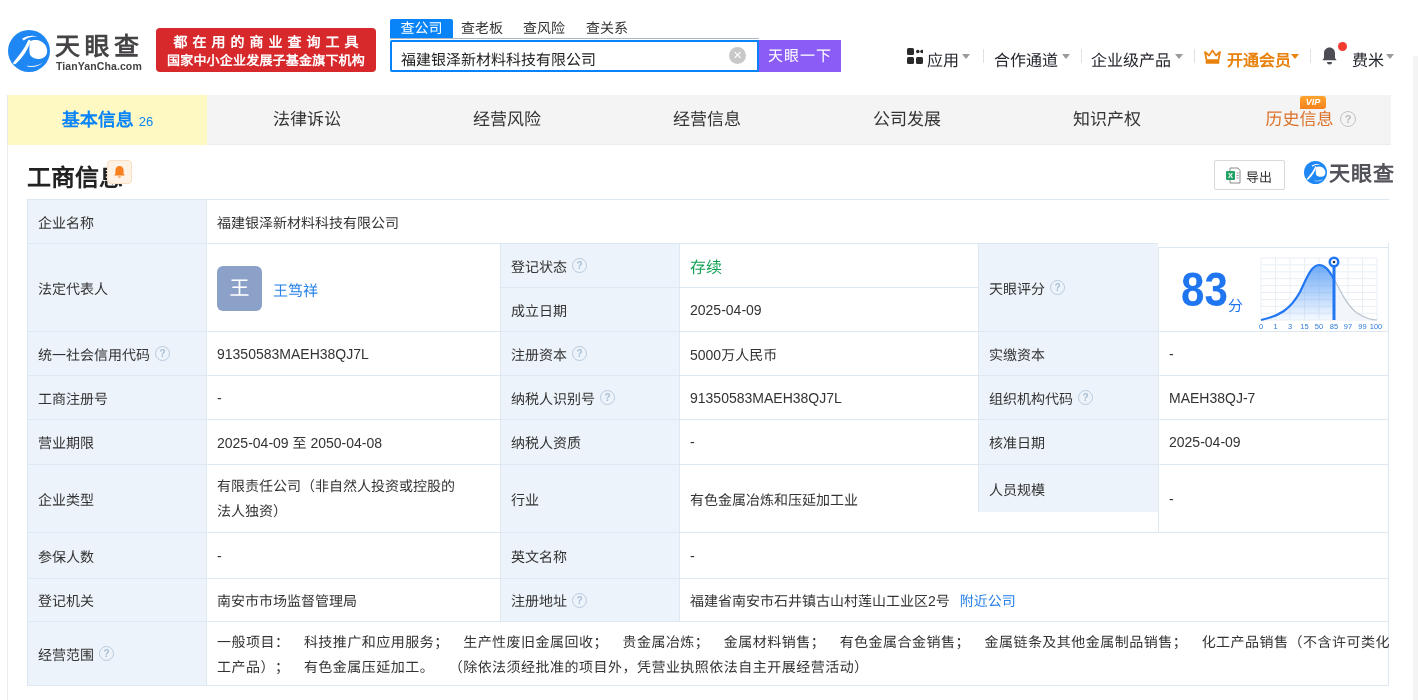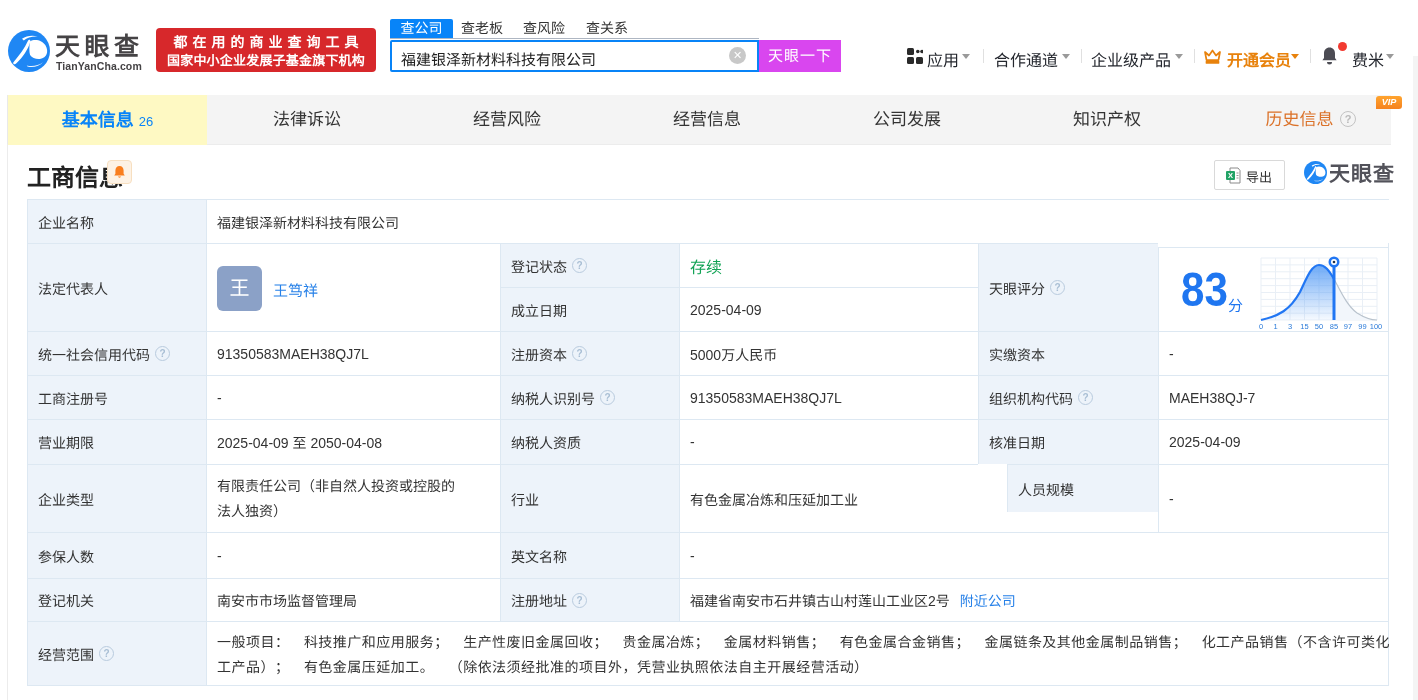--- a/index.html
+++ b/index.html
@@ -13,21 +13,21 @@
   .redbox .l1 { font-size:14px; font-weight:bold; letter-spacing:5px; margin-top:6px; text-indent:5px; line-height:16px; }
   .redbox .l2 { font-size:13px; font-weight:bold; letter-spacing:0.2px; margin-top:3px; line-height:15px; }
   .stab { position:absolute; top:19px; height:19px; font-size:14px; color:#333; line-height:19px; }
   .stab.on { background:#0884f8; color:#fff; text-align:center; border-radius:2px 2px 0 0; }
   #tabline { position:absolute; left:390px; top:38px; width:369px; height:1px; background:#aeb6c2; }
   #sinput { position:absolute; left:390px; top:40px; width:369px; height:32px; background:#fff;
     border:2px solid #0883f7; border-radius:2px 0 0 2px; }
   #sinput span { position:absolute; left:9px; top:6px; font-size:15px; color:#222; }
   #clearx { position:absolute; left:729px; top:47px; width:17px; height:17px; border-radius:50%;
     background:#c8c8c8; color:#fff; font-size:11px; text-align:center; line-height:17px; }
-  #sbtn { position:absolute; left:759px; top:40px; width:82px; height:32px; background:#d946ef;
+  #sbtn { position:absolute; left:759px; top:40px; width:82px; height:32px; background:#8b5cf6;
     color:#fff; font-size:15px; text-align:center; line-height:32px; letter-spacing:1px; }
   .nav { position:absolute; top:47px; font-size:16px; color:#24272e; }
   .caret { position:absolute; width:0; height:0; border-left:4.5px solid transparent;
     border-right:4.5px solid transparent; border-top:5.5px solid #9a9a9a; top:54px; }
   .navdiv { position:absolute; top:49px; width:1px; height:14px; background:#e0e0e0; }
   
   #tabbar { position:absolute; left:7px; top:95px; width:1384px; height:50px; background:#f4f4f4;
     border-left:1px solid #e9e9e9; border-bottom:1px solid #ececec; }
   .btab { position:absolute; top:0; height:50px; line-height:50px; text-align:center;
     font-size:17px; color:#333; }
@@ -116,21 +116,21 @@
 
 <div id="tabbar">
   <div class="btab on" style="left:0;width:199px">基本信息 <span style="font-size:13px;font-weight:normal">26</span></div>
   <div class="btab" style="left:199px;width:200px">法律诉讼</div>
   <div class="btab" style="left:399px;width:200px">经营风险</div>
   <div class="btab" style="left:599px;width:200px">经营信息</div>
   <div class="btab" style="left:799px;width:200px">公司发展</div>
   <div class="btab" style="left:999px;width:200px">知识产权</div>
   <div class="btab" style="left:1199px;width:185px;color:#db7229">历史信息</div>
 </div>
-<div class="abs" style="left:1376px;top:96px;width:26px;height:13px;background:linear-gradient(180deg,#ffa42e,#f5821f);border-radius:3px 3px 3px 0;color:#fff;font-size:9px;font-weight:bold;font-style:italic;text-align:center;line-height:13px">VIP</div>
+<div class="abs" style="left:1300px;top:96px;width:26px;height:13px;background:linear-gradient(180deg,#ffa42e,#f5821f);border-radius:3px 3px 3px 0;color:#fff;font-size:9px;font-weight:bold;font-style:italic;text-align:center;line-height:13px">VIP</div>
 <div class="abs" style="left:1340px;top:111px;width:16px;height:16px;border-radius:50%;border:1px solid #c3c3c3;color:#b9b9b9;font-size:11px;line-height:15px;text-align:center;font-weight:bold">?</div>
 <div id="leftline"></div>
 <div class="abs" style="left:1413px;top:56px;width:5px;height:644px;background:#f4f4f4"></div>
 
 <div id="t1">工商信息</div>
 <div id="bellbox">
   <svg class="abs" style="left:5px;top:4px" width="13" height="14" viewBox="0 0 13 14">
     <path d="M6.5 1 C9 1 10.6 3 10.6 5.5 L10.6 8.8 L11.8 10.5 L1.2 10.5 L2.4 8.8 L2.4 5.5 C2.4 3 4 1 6.5 1 Z" fill="#f97e1e"></path>
     <path d="M4.9 11.6 A1.7 1.7 0 0 0 8.1 11.6 Z" fill="#f97e1e"></path>
   </svg>
@@ -220,21 +220,21 @@
   <div class="c vl ct" style="left:179px;top:220px;width:294px;height:45px">2025-04-09 至 2050-04-08</div>
   <div class="c lb ct" style="left:473px;top:220px;width:179px;height:45px">纳税人资质</div>
   <div class="c vl ct" style="left:652px;top:220px;width:299px;height:45px">-</div>
   <div class="c lb ct" style="left:951px;top:220px;width:180px;height:45px">核准日期</div>
   <div class="c vl ct" style="left:1131px;top:220px;width:231px;height:45px;border-right:1px solid #dde8f2">2025-04-09</div>
 
   <div class="c lb ct" style="left:0;top:265px;width:179px;height:68px">企业类型</div>
   <div class="c vl ct" style="left:179px;top:265px;width:294px;height:68px;line-height:25px;padding-right:42px">有限责任公司（非自然人投资或控股的法人独资）</div>
   <div class="c lb ct" style="left:473px;top:265px;width:179px;height:68px">行业</div>
   <div class="c vl ct" style="left:652px;top:265px;width:299px;height:68px">有色金属冶炼和压延加工业</div>
-  <div class="c lb ct" style="left:980px;top:265px;width:180px;height:48px">人员规模</div>
+  <div class="c lb ct" style="left:951px;top:265px;width:180px;height:48px">人员规模</div>
   <div class="c vl ct" style="left:1131px;top:265px;width:231px;height:68px;border-right:1px solid #dde8f2">-</div>
 
   <div class="c lb ct" style="left:0;top:333px;width:179px;height:46px">参保人数</div>
   <div class="c vl ct" style="left:179px;top:333px;width:294px;height:46px">-</div>
   <div class="c lb ct" style="left:473px;top:333px;width:179px;height:46px">英文名称</div>
   <div class="c vl ct" style="left:652px;top:333px;width:710px;height:46px;border-right:1px solid #dde8f2">-</div>
 
   <div class="c lb ct" style="left:0;top:379px;width:179px;height:43px">登记机关</div>
   <div class="c vl ct" style="left:179px;top:379px;width:294px;height:43px">南安市市场监督管理局</div>
   <div class="c lb ct" style="left:473px;top:379px;width:179px;height:43px">注册地址<span class="q">?</span></div>

